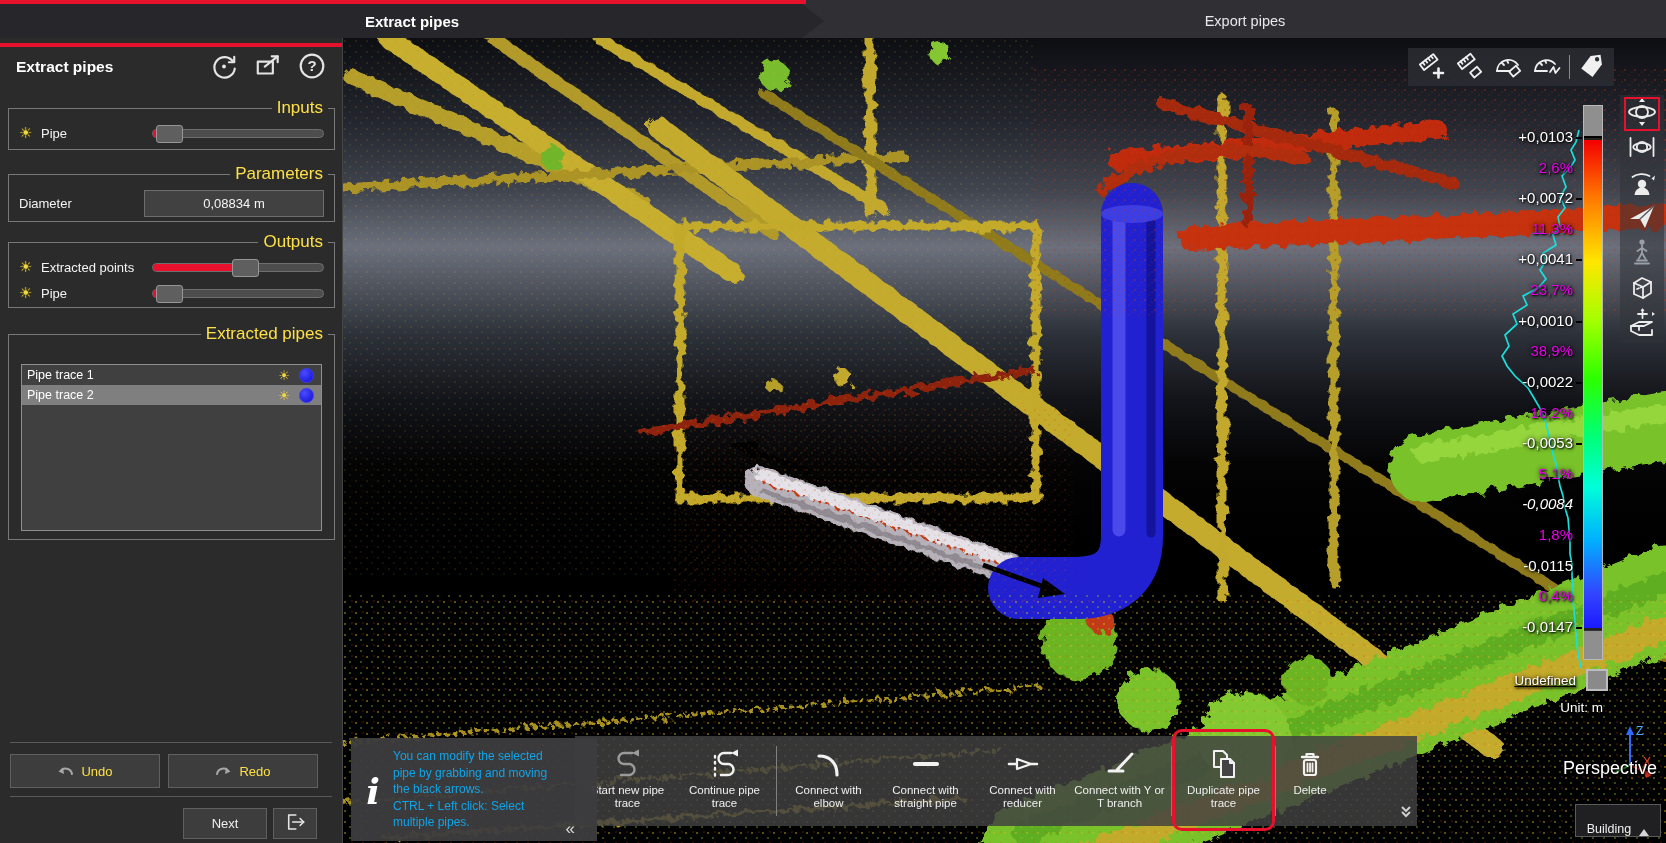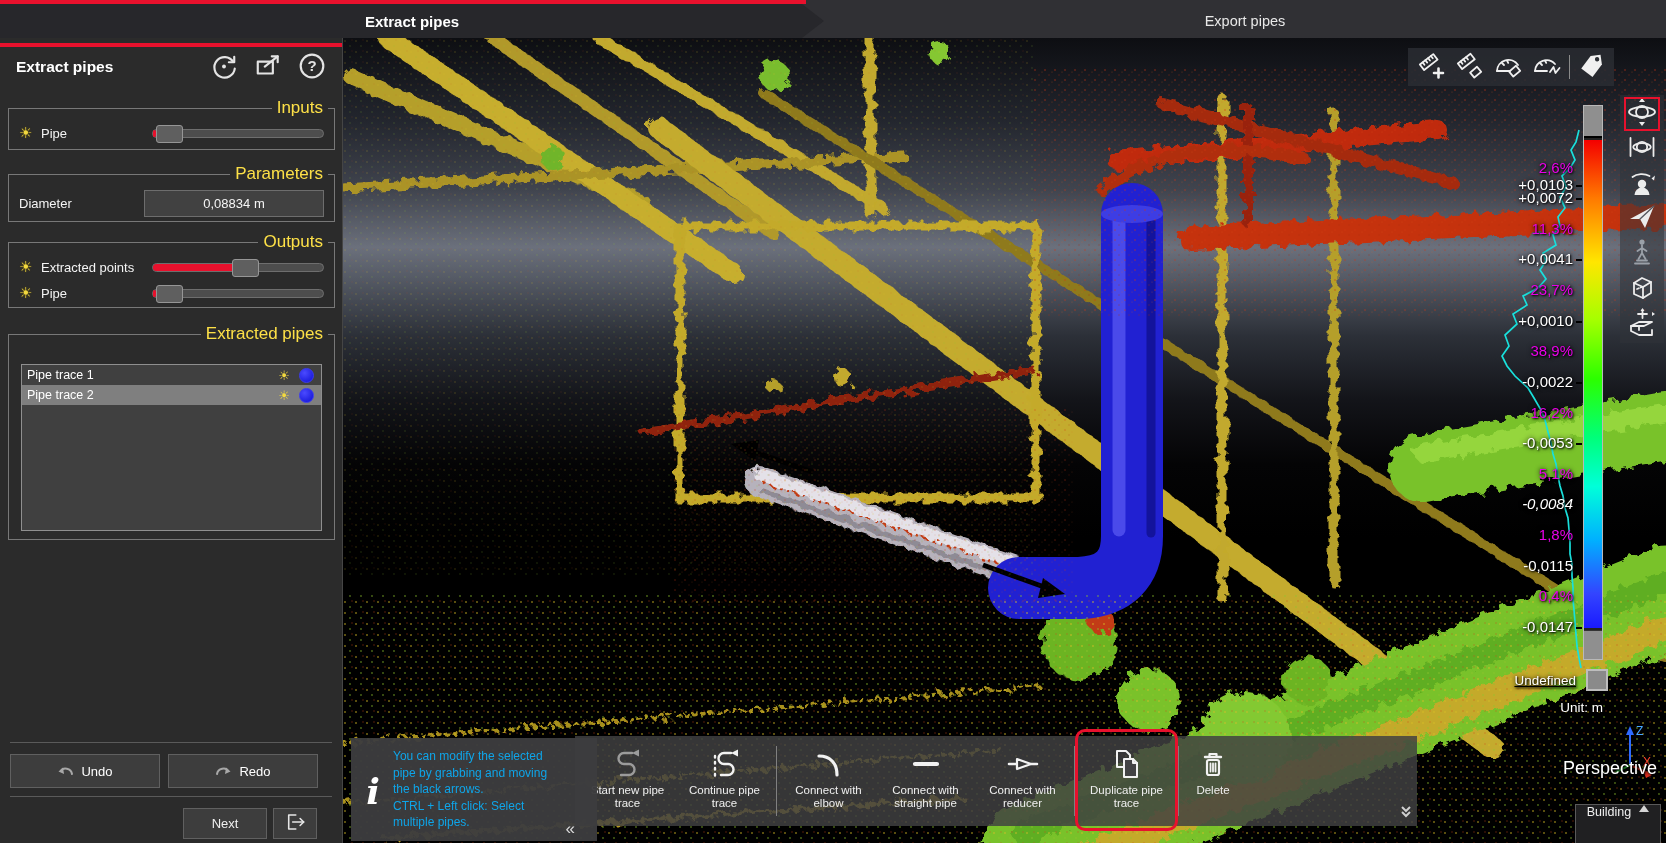--- a/index.html
+++ b/index.html
@@ -43,21 +43,21 @@
 
   .pipe-list { position:absolute; left:12px; right:12px; top:20px; bottom:8px; background:#404040; border:1px solid #8f8f8f; overflow:hidden; }
   .pipe-row { display:flex; align-items:center; height:20px; padding:0 5px; cursor:pointer; }
   .pipe-row .pname { font-size:12.5px; color:#fff; }
   .pipe-row.selected { background:#7f7f7f; }
   .row-bulb { margin-left:auto; font-size:13px; color:#f2d93f; cursor:pointer; }
   .row-color { width:15px; height:15px; border-radius:50%; margin-left:9px; margin-right:2px;
     background:radial-gradient(circle at 35% 30%, #4a4aff, #0f0fd2); border:1px solid #3a3af0; cursor:pointer; }
 
   .psep { position:absolute; left:10px; right:10px; height:1px; background:#5a5a5a; }
-  .btn { position:absolute; background:#3d3d3d; border:1px solid #606060; color:#ffffff; font-size:13px;
+  .btn { position:absolute; background:#3d3d3d; border:1px solid #606060; color:#fde047; font-size:13px;
     display:flex; align-items:center; justify-content:center; gap:7px; cursor:pointer; }
   .btn svg { stroke:#a8a8a8; fill:none; stroke-width:2; stroke-linecap:round; stroke-linejoin:round; }
   .btn-undo { left:10px; top:716px; width:150px; height:34px; }
   .btn-redo { left:168px; top:716px; width:150px; height:34px; }
   .btn-next { left:183px; top:770px; width:84px; height:31px; color:#efefef; }
   .btn-exit { left:273px; top:770px; width:44px; height:31px; }
   .btn-exit svg { stroke:#e6e6e6; }
 
   
   .viewport { position:absolute; left:343px; top:38px; width:1323px; height:805px; overflow:hidden;
@@ -94,22 +94,22 @@
   .scale-label.pct { color:#e800e8; }
   .scale-label.val::after { content:""; position:absolute; right:-9px; top:8px; width:6px; height:2px; background:#000; }
   .hist-curve { left:1060px; top:60px; width:210px; height:590px; pointer-events:none; }
 
   .undef-row { left:1095px; top:630px; width:170px; height:24px; display:flex; align-items:center; justify-content:flex-end; gap:10px;text-decoration:underline; }
   .undef-row .lbl { font-size:13.5px; }
   .undef-swatch { width:22px; height:22px; background:#8a8a8a; border:2px solid #bdbdbd; }
   .unit-label { left:1120px; top:662px; width:140px; text-align:right; font-size:13.5px; }
   .gizmo { left:1262px; top:683px; }
   .persp-label { right:9px; top:720px; font-size:18px; }
-  .view-preset { left:1232px; top:766px; width:86px; height:40px; background:#202022; border:1px solid #5a5a5a;
-    display:flex; align-items:flex-start; justify-content:center; gap:8px; cursor:pointer; }
+  .view-preset { left:1232px; top:766px; width:86px; height:33px; background:#202022; border:1px solid #5a5a5a;
+    display:flex; align-items:flex-end; justify-content:center; gap:8px; cursor:pointer; }
   .view-preset span { font-size:12.5px; color:#f0f0f0; }
   .tri-up { width:0; height:0; border-left:5px solid transparent; border-right:5px solid transparent; border-bottom:7px solid #d5d5d5; }
 
   
   .pipe-toolbar { left:232px; top:698px; width:842px; height:90px; background:rgba(64,64,66,0.84);
     display:flex; align-items:stretch; padding:4px 4px; }
   .tbtn { position:relative; flex:0 0 auto; width:97px; display:flex; flex-direction:column; align-items:center;
     justify-content:flex-start; padding-top:4px; cursor:pointer; }
   .tbtn .ticon { height:40px; display:flex; align-items:center; justify-content:center; }
   .tbtn svg { stroke:#f2f2f2; fill:none; stroke-width:2.4; stroke-linecap:round; stroke-linejoin:round; }
@@ -448,21 +448,21 @@
       <div class="bar-top"></div>
       <div class="bar-grad"></div>
       <div class="bar-bottom"></div>
     </div>
 
     <svg class="ovl hist-curve" viewBox="0 0 210 590">
       <polyline fill="none" stroke="#19e0dc" stroke-width="1.7" points="176,32 173,44 168,52 172,62 167,70 159,78 163,89 157,99 162,110 155,119 157,128 150,137 153,147 140,155 143,163 137,172 143,181 135,190 120,198 124,207 110,216 114,226 102,237 106,248 99,258 104,268 112,278 125,290 131,300 138,312 142,322 145,334 148,345 150,356 153,366 155,378 157,388 160,398 162,410 165,420 166,432 167,444 167,456 169,466 169,478 170,490 170,502 171,512 172,524 173,536 174,548 176,560 178,570"></polyline>
     </svg>
 
     <div class="ovl scale-labels">
-      <div class="scale-label val" style="top: 91px; margin-top: 48px;">+0,0103</div>
+      <div class="scale-label val" style="top: 91px;">+0,0103</div>
       <div class="scale-label pct" style="top: 121.62px;">2,6%</div>
       <div class="scale-label val" style="top: 152.24px;">+0,0072</div>
       <div class="scale-label pct" style="top: 182.86px;">11,3%</div>
       <div class="scale-label val" style="top: 213.48px;">+0,0041</div>
       <div class="scale-label pct" style="top: 244.1px;">23,7%</div>
       <div class="scale-label val" style="top: 274.72px;">+0,0010</div>
       <div class="scale-label pct" style="top: 305.34px;">38,9%</div>
       <div class="scale-label val" style="top: 335.96px;">-0,0022</div>
       <div class="scale-label pct" style="top: 366.58px;">16,2%</div>
       <div class="scale-label val" style="top: 397.2px;">-0,0053</div>
@@ -535,20 +535,28 @@
       </div>
       <div class="tbtn">
         <div class="ticon">
             <svg width="36" height="36" viewBox="0 0 36 36">
           <path d="M4 18 h7 M26 18 h6" stroke-width="2.6"></path>
           <path d="M12 13 l14 5 l-14 5 z" stroke-width="2.2"></path>
         </svg>
           </div>
         <div class="tlabel">Connect with reducer</div>
       </div>
+      <div class="tbtn">
+        <div class="ticon">
+            <svg width="36" height="36" viewBox="0 0 36 36">
+          <path d="M30 8 L14 25 M7 25 h14" stroke-width="3"></path>
+        </svg>
+          </div>
+        <div class="tlabel">Connect with Y or T branch</div>
+      </div>
       <div class="tsep"></div>
       <div class="tbtn">
         <div class="red-box"></div>
         <div class="ticon">
             <svg width="36" height="36" viewBox="0 0 36 36">
           <path d="M8 5 h9 l4 4 v12 h-13 z" stroke-width="2"></path>
           <path d="M15 13 h9 l4 4 v14 h-13 z" stroke-width="2" fill="#434345"></path>
           <path d="M24 13 v4 h4" stroke-width="2"></path>
         </svg>
           </div>

